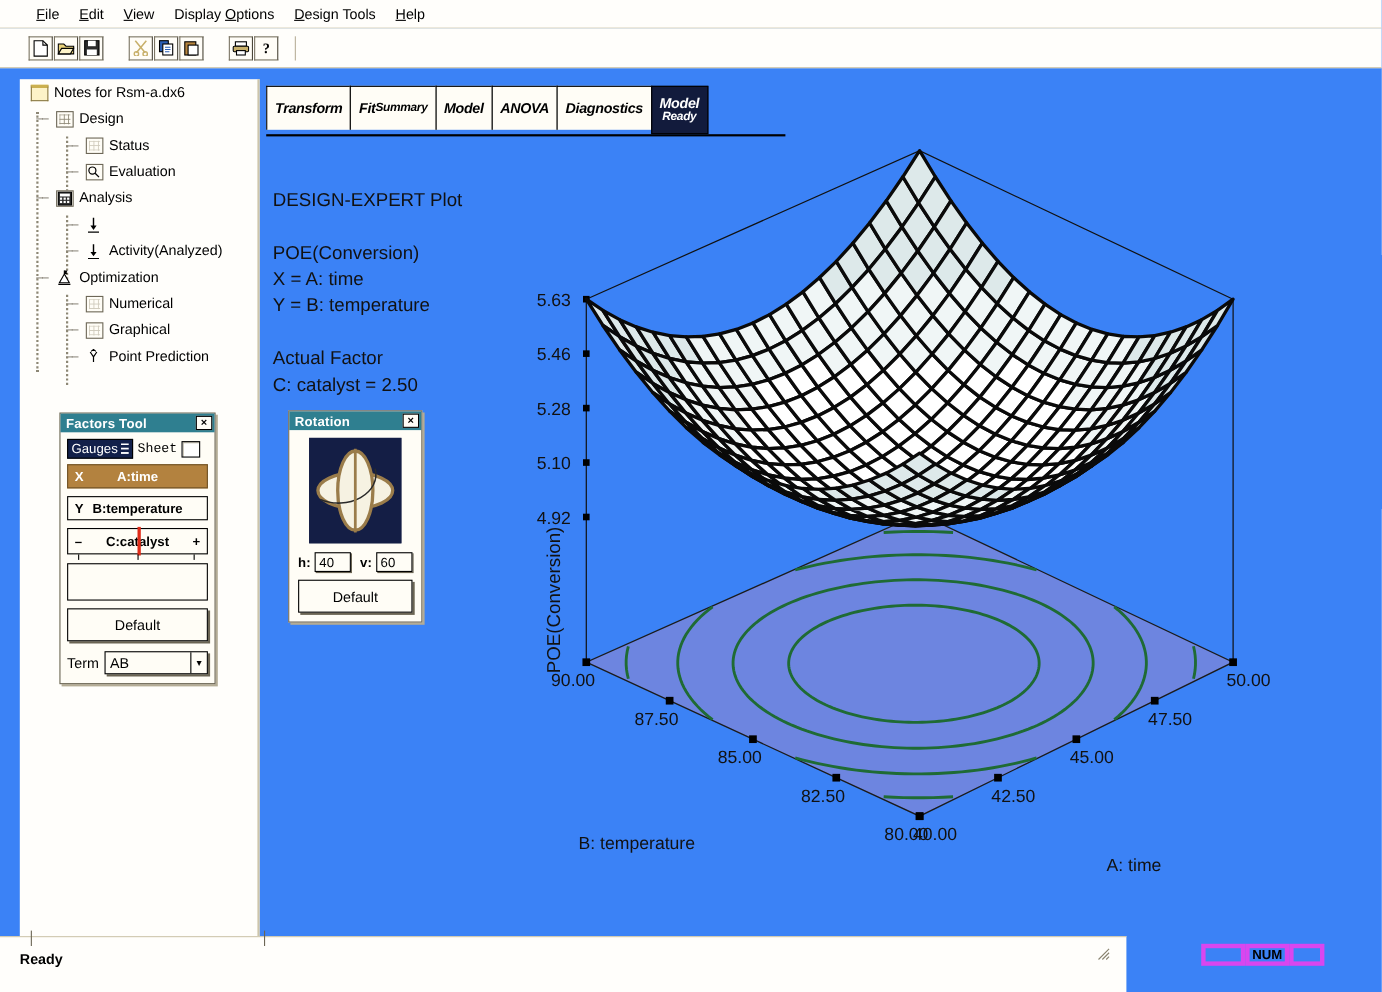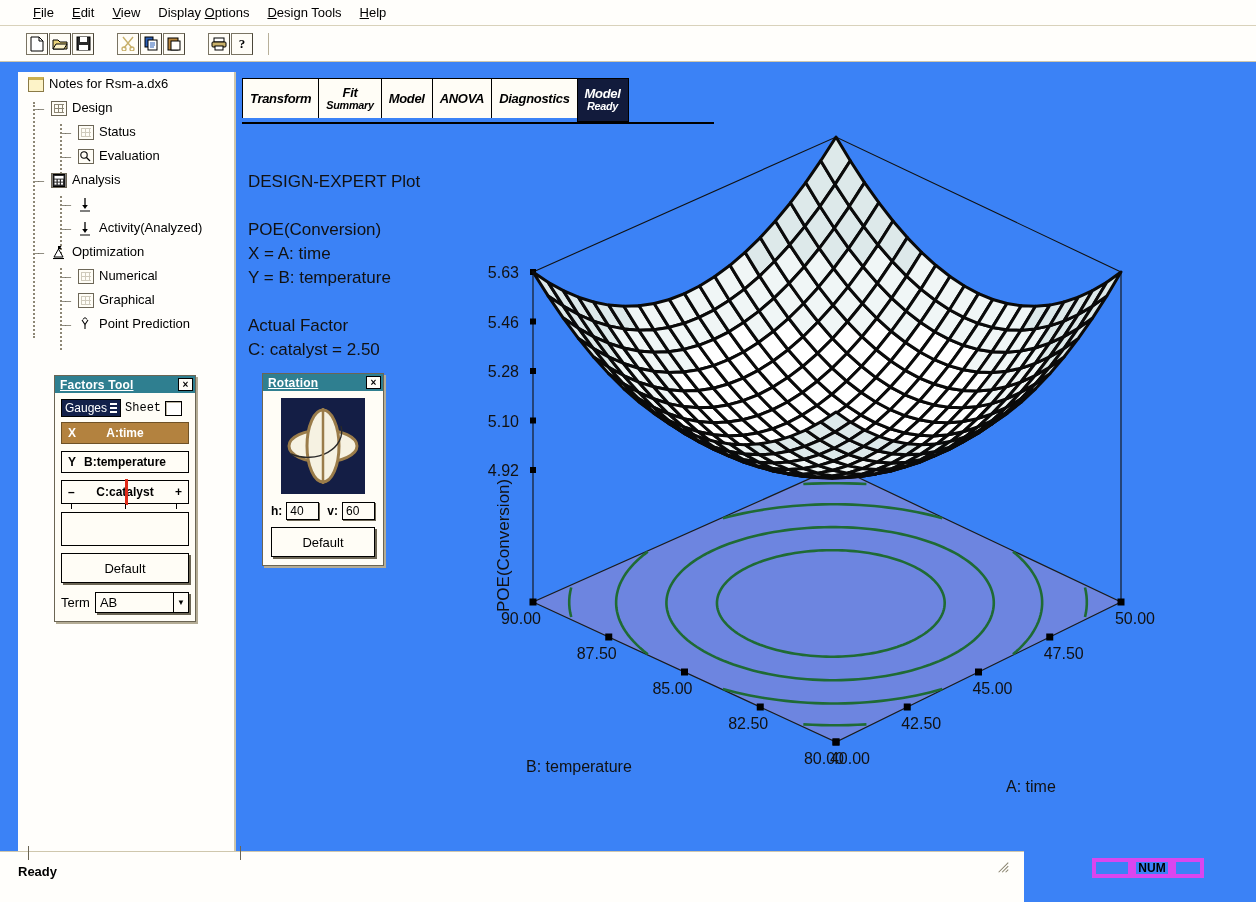--- a/index.html
+++ b/index.html
@@ -73,21 +73,21 @@
   .dashv{
     position:absolute;border-left:2px dotted #8d8775;
   }
 
   
   .winbox{position:absolute;background:#fffdf6;border:1px solid #6b6554;
           box-shadow:2px 2px 0 #b4ac95;box-sizing:border-box;}
   .wintitle{
     height:17px;background:#2f7f90;color:#fff;display:flex;align-items:center;
     justify-content:space-between;padding:0 2px 0 5px;font-size:12px;font-weight:bold;
-    letter-spacing:.2px;box-sizing:border-box;text-decoration:underline;
+    letter-spacing:.2px;box-sizing:border-box;
   }
   .winclose{
     width:15px;height:13px;background:#fffdf6;border:1px solid #000;color:#000;
     font-size:10px;font-weight:bold;display:flex;align-items:center;justify-content:center;
     box-sizing:border-box;
   }
   .ft-body{padding:6px 6px 8px 6px;}
   .ft-row{display:flex;align-items:center;margin-bottom:5px;}
   .gauges{
     background:#12204a;color:#fff;font-size:12px;padding:1px 3px;border:1px solid #000;
@@ -432,21 +432,21 @@
       </div>
     </div>
   </div>
 
   <div class="rightpane">
 
     <div class="tabs">
       <div class="tab">
         <span>Transform</span>
       </div>
-      <div class="tab" style="flex-direction:column;">
+      <div class="tab" style="flex-direction:row;">
         <span>Fit</span>
         <small>Summary</small>
       </div>
       <div class="tab">
         <span>Model</span>
       </div>
       <div class="tab">
         <span>ANOVA</span>
       </div>
       <div class="tab">

